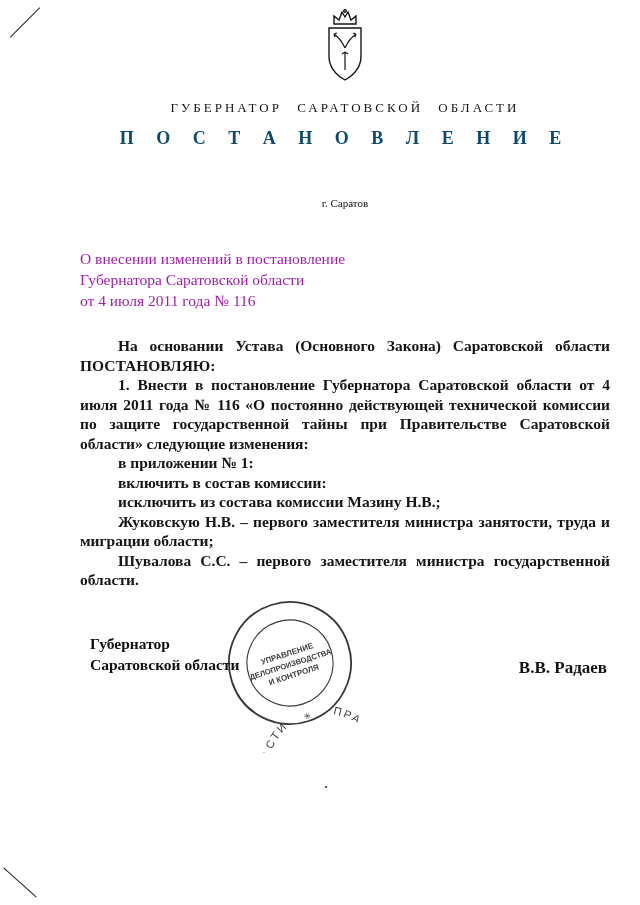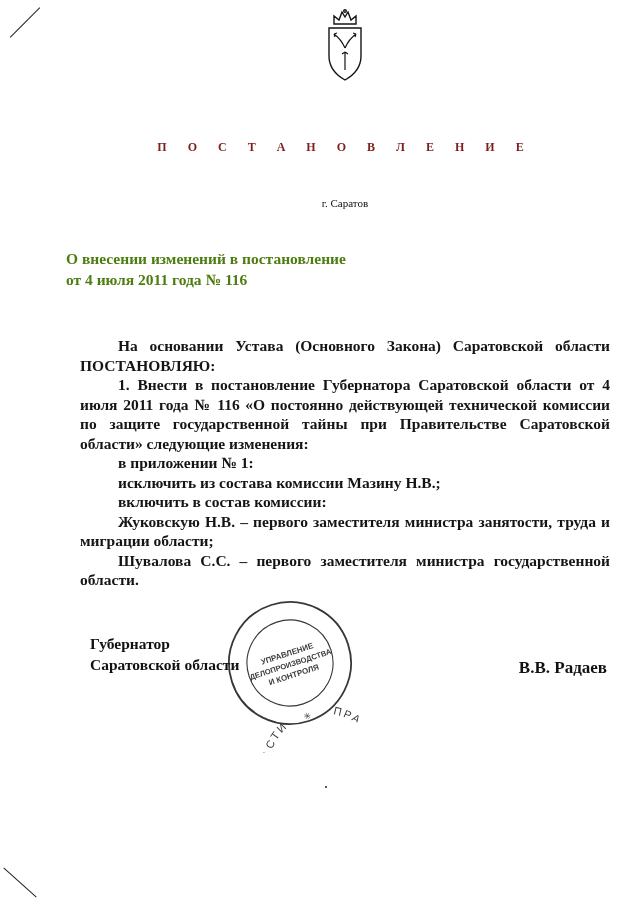--- a/index.html
+++ b/index.html
@@ -13,28 +13,28 @@
   }
   .page{position:absolute;inset:0;background:#fff;}
 
   
   .header-center{position:absolute;left:50px;right:0;text-align:center;}
   .emblem-wrap{top:8px;}
   .org-line{
     top:100px;font-size:13px;letter-spacing:3px;word-spacing:9px;color:#141414;
   }
   .doc-type{
-    top:128px;font-size:12px;font-weight:700;letter-spacing:9px;color:#7f1d1d;margin-top:12px;
+    top:128px;font-size:18px;font-weight:700;letter-spacing:9px;color:#0c4a6e;
   }
   .date-line{top:163px;font-size:16px;}
   .place-line{top:197px;font-size:11px;text-align:center;}
 
   .subject{
-    position:absolute;left:66px;top:248px;width:420px;
-    font-size:15.5px;font-weight:700;line-height:21px;color:#4d7c0f;
+    position:absolute;left:80px;top:248px;width:420px;
+    font-size:15.5px;font-weight:400;line-height:21px;color:#a21caf;
   }
 
   .body-text{
     position:absolute;left:80px;right:30px;top:336px;
     font-size:15.5px;line-height:19.5px;text-align:justify;color:#151515;
   }
   .body-text p{margin:0;text-indent:38px;font-weight:bold;}
 
   .sig-left{
     position:absolute;left:90px;top:633px;
@@ -78,34 +78,36 @@
 
         <g stroke-width="1.2">
           <path d="M12 26 Q19 31 23 40 M12 26 L15 25 M12 26 L13 29"></path>
           <path d="M34 26 Q27 31 23 40 M34 26 L31 25 M34 26 L33 29"></path>
           <path d="M23 44 Q23 53 23 62 M23 44 L20 46 M23 44 L26 46"></path>
         </g>
       </g>
     </svg>
   </div>
 
+  <div class="header-center org-line">ГУБЕРНАТОР САРАТОВСКОЙ ОБЛАСТИ</div>
   <div class="header-center doc-type">П О С Т А Н О В Л Е Н И Е</div>
   <div class="header-center place-line">г. Саратов</div>
 
   <div class="subject">
     <div>О внесении изменений в постановление</div>
+    <div>Губернатора Саратовской области</div>
     <div>от 4 июля 2011 года № 116</div>
   </div>
 
   <div class="body-text">
     <p>На основании Устава (Основного Закона) Саратовской области ПОСТАНОВЛЯЮ:</p>
     <p>1. Внести в постановление Губернатора Саратовской области от 4 июля 2011 года № 116 «О постоянно действующей технической комиссии по защите государственной тайны при Правительстве Саратовской области» следующие изменения:</p>
     <p>в приложении № 1:</p>
+    <p>включить в состав комиссии:</p>
     <p>исключить из состава комиссии Мазину Н.В.;</p>
-    <p>включить в состав комиссии:</p>
     <p>Жуковскую Н.В. – первого заместителя министра занятости, труда и миграции области;</p>
     <p>Шувалова С.С. – первого заместителя министра государственной области.</p>
   </div>
 
   <div class="sig-left">
     <div>Губернатор</div>
     <div>Саратовской области</div>
   </div>
   <div class="sig-name">В.В. Радаев</div>
 

